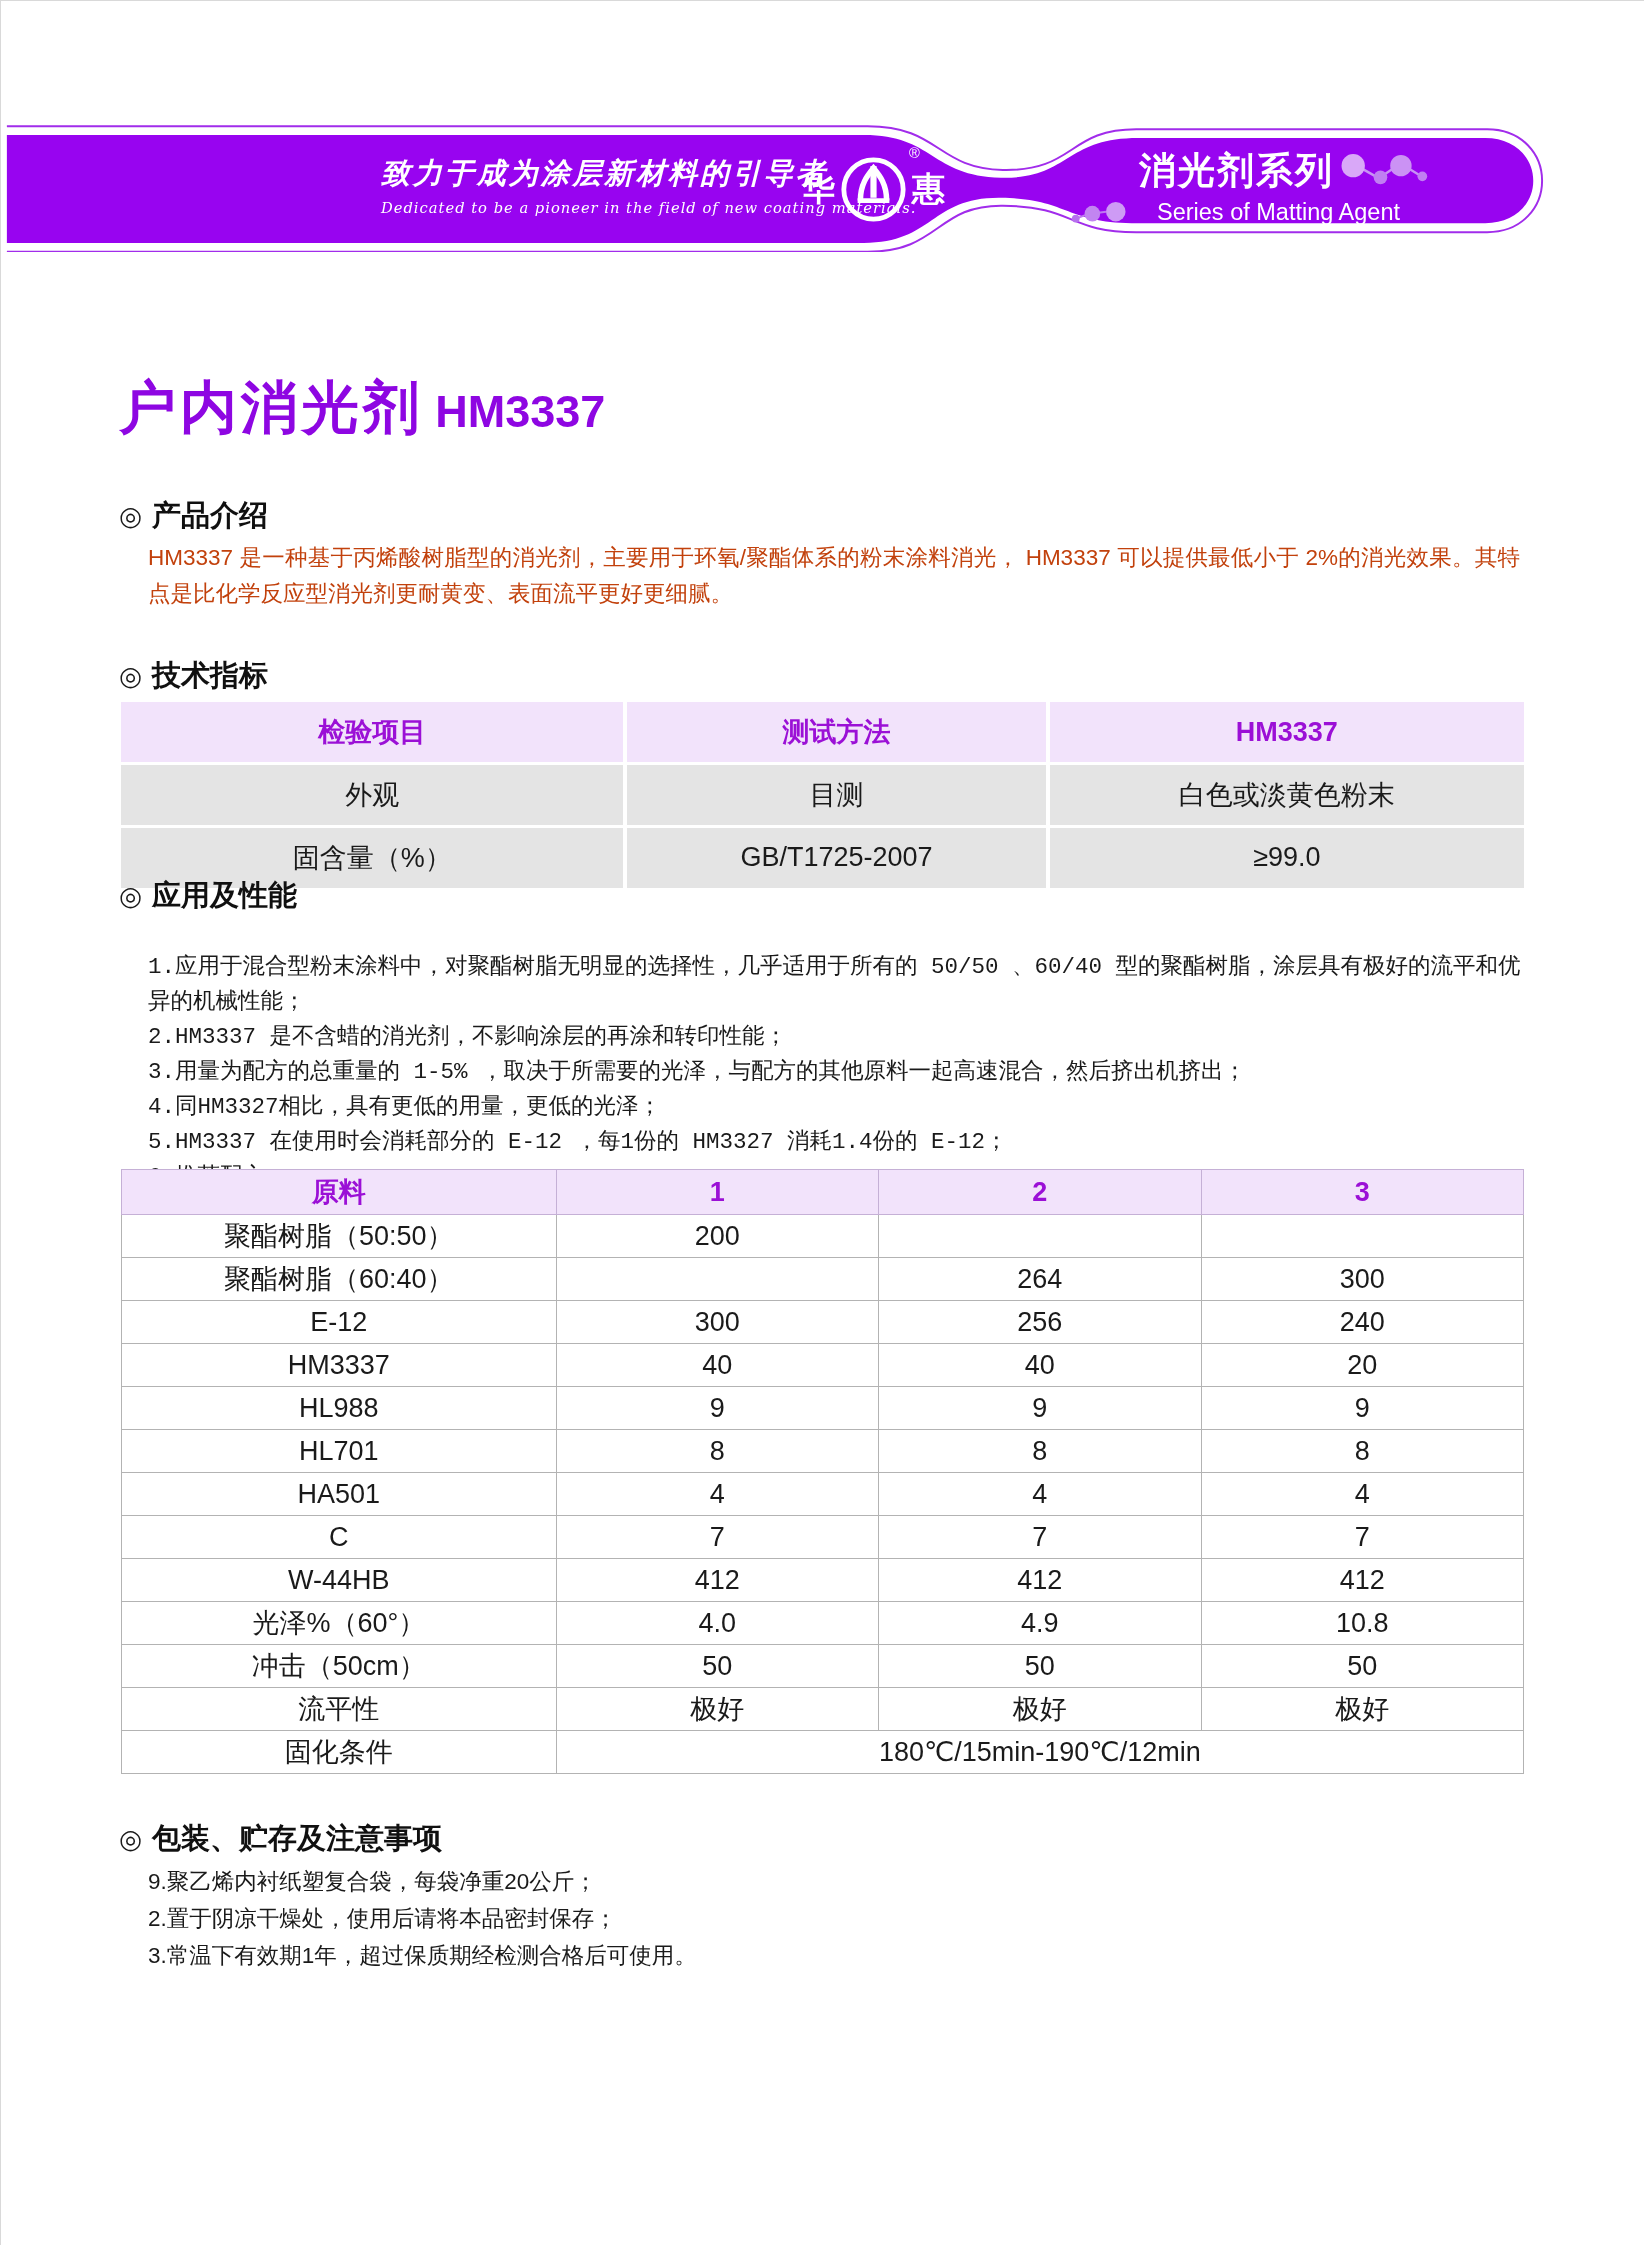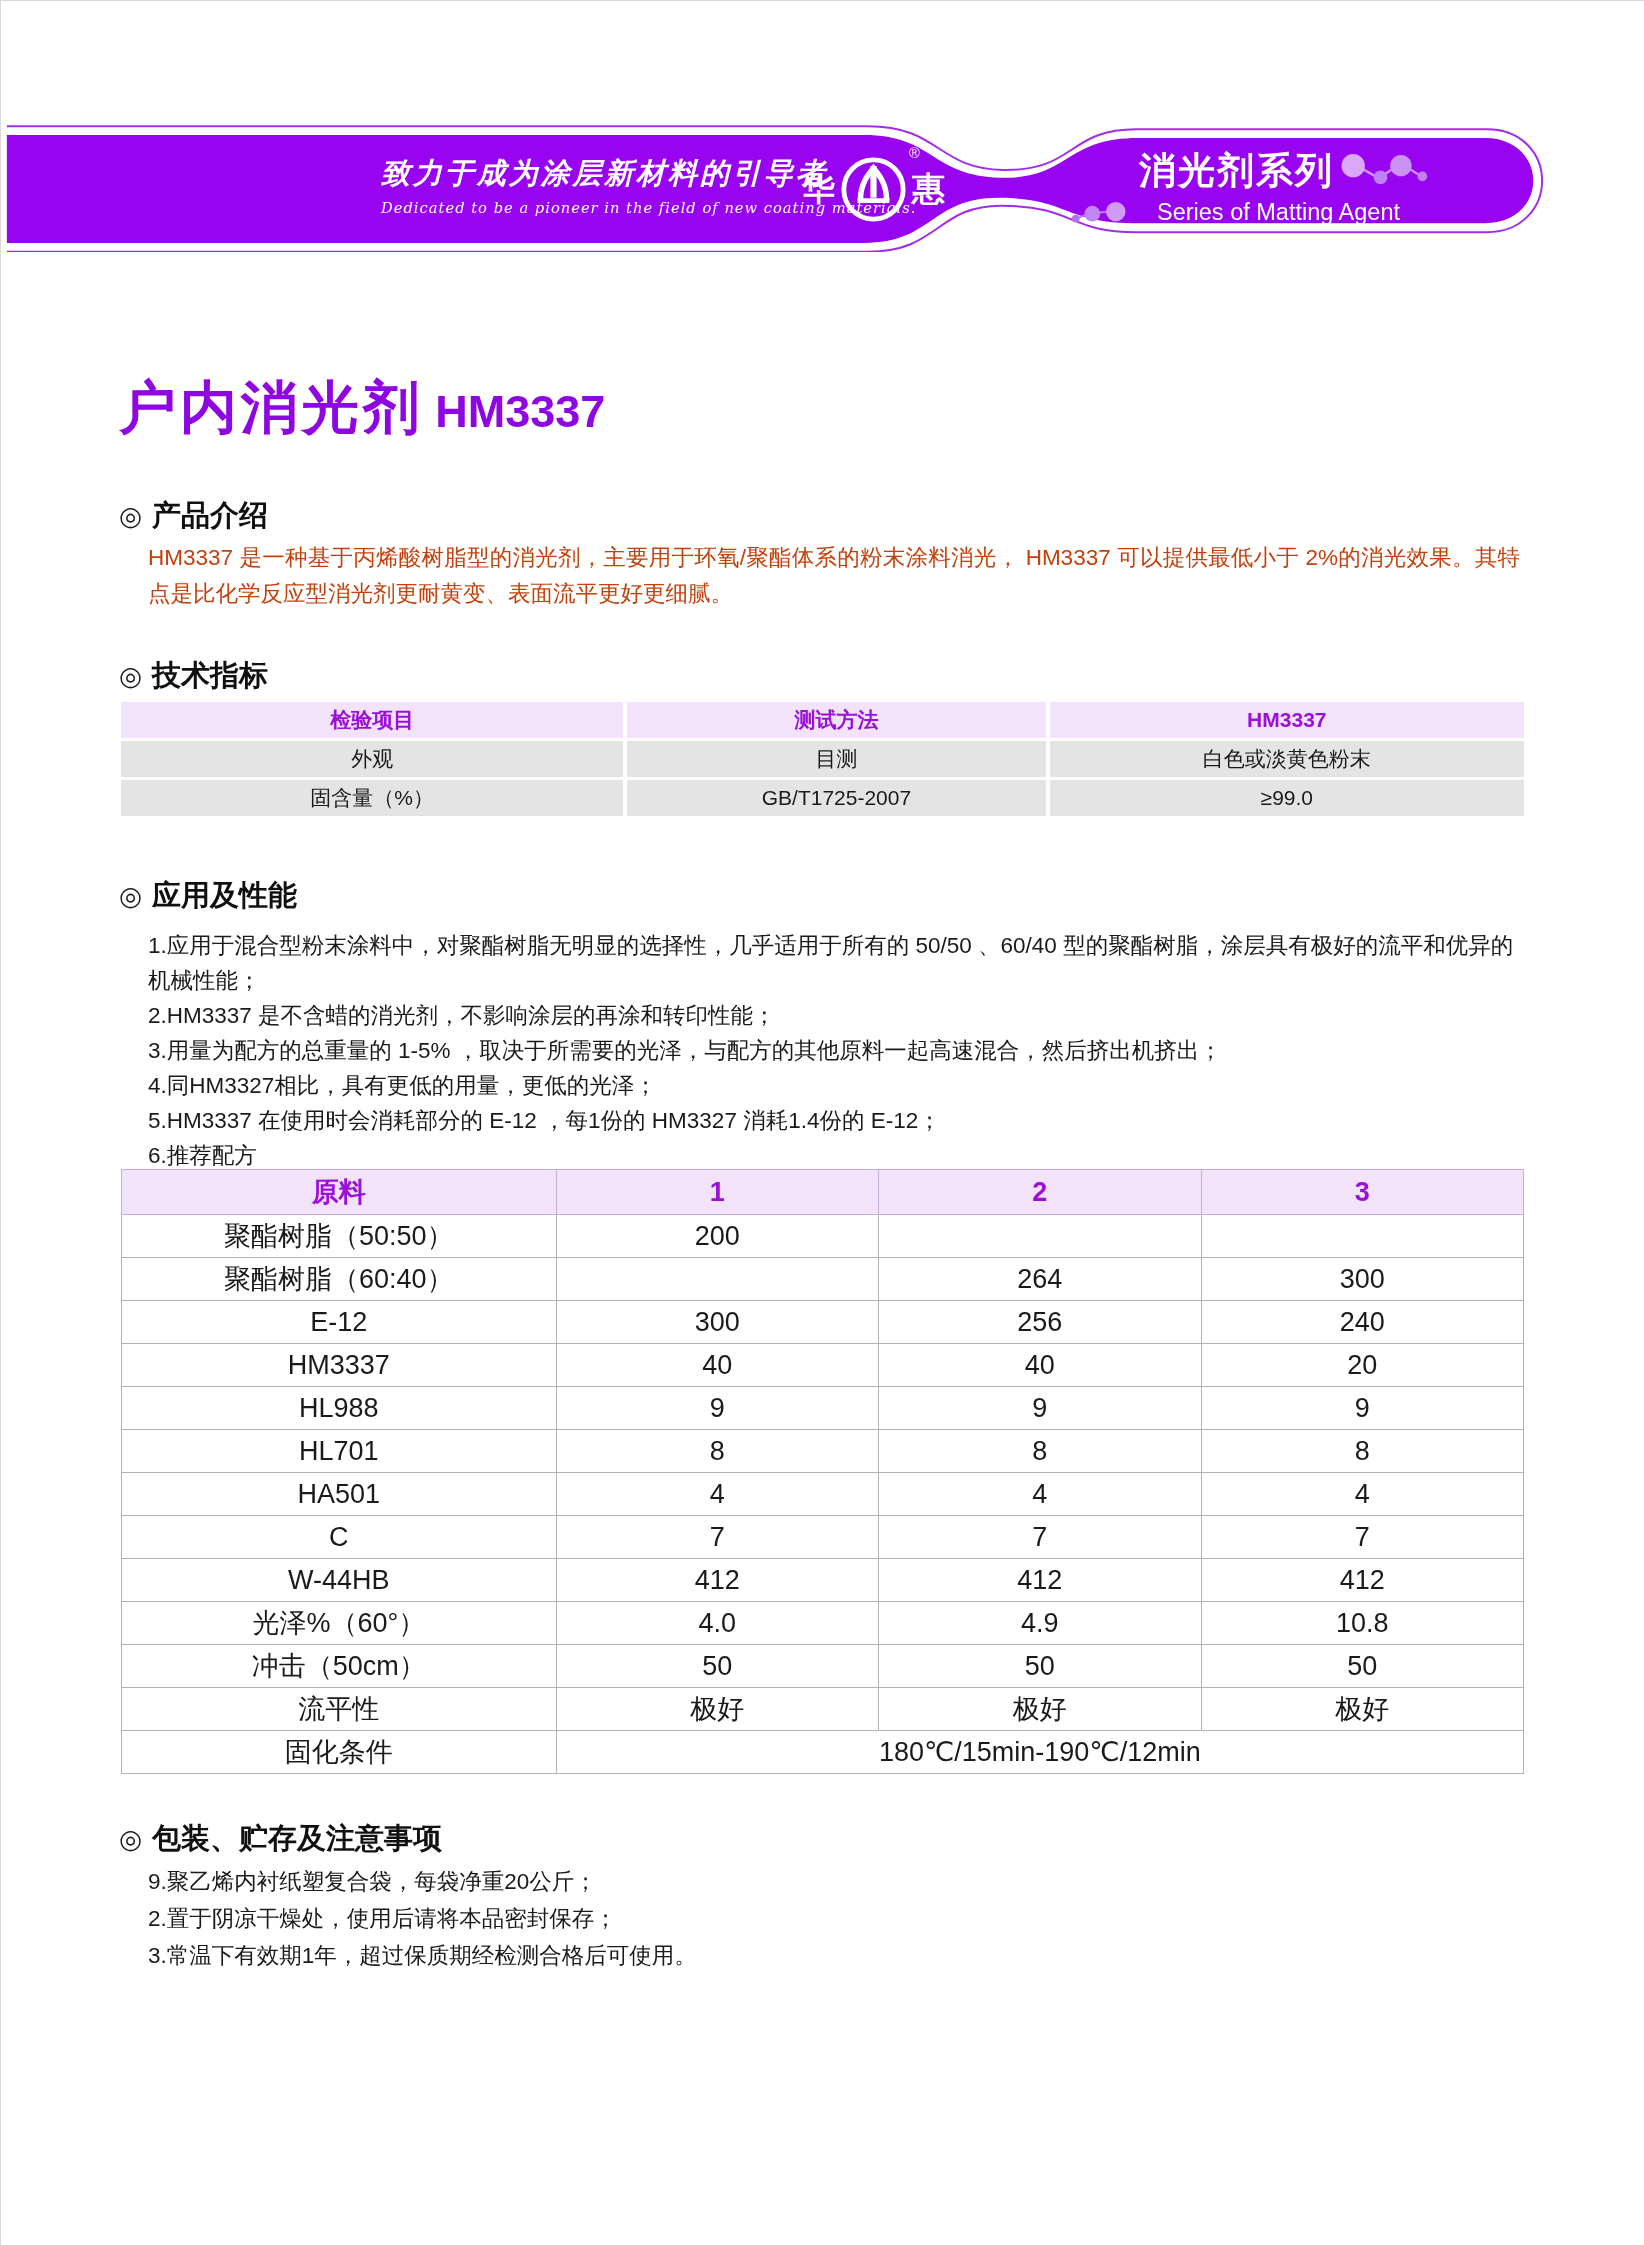--- a/index.html
+++ b/index.html
@@ -30,21 +30,21 @@
   
   .sec-heading{position:absolute;left:118px;display:flex;align-items:center;gap:9.8px;font-size:29px;font-weight:bold;color:#101010;white-space:nowrap;}
   .bullet{font-size:26.5px;font-weight:normal;color:#1a1a1a;line-height:1;}
   .body-text{position:absolute;left:147px;width:1372px;font-size:22.5px;line-height:36px;color:#c2410c;text-align:justify;}
   .plain-list{position:absolute;left:147px;width:1382px;margin:0;padding:0;list-style:none;font-size:22.5px;color:#1a1a1a;}
   .plain-list li{line-height:35px;}
   .packing-list li{line-height:37px;}
 
   
   .spec-table{position:absolute;left:120px;top:701px;width:1403px;display:grid;grid-template-columns:36fr 30fr 34fr;gap:2.9px 3.9px;}
-  .spec-cell{height:36px;display:flex;align-items:center;justify-content:center;font-size:21px;}
+  .spec-cell{height:60px;display:flex;align-items:center;justify-content:center;font-size:27px;}
   .spec-cell.head{background:#F2E3FB;color:#9B10D6;font-weight:bold;}
   .spec-cell.body{background:#E4E4E4;color:#1a1a1a;}
 
   
   .formula-table{position:absolute;left:120px;top:1168px;width:1403px;border-collapse:collapse;table-layout:fixed;}
   .formula-table th,.formula-table td{border:1px solid #b3b3b3;height:42px;text-align:center;font-size:27px;font-weight:normal;color:#1a1a1a;padding:0;}
   .formula-table thead th{background:#F2E3FB;color:#9B10D6;font-weight:bold;height:44px;border-color:#c5b0d6;}
   .formula-table col.c0{width:31%;}
   .formula-table col.c1,.formula-table col.c2,.formula-table col.c3{width:23%;}
 </style>
@@ -125,21 +125,21 @@
       <div class="spec-cell body">白色或淡黄色粉末</div>
       <div class="spec-cell body">固含量（%）</div>
       <div class="spec-cell body">GB/T1725-2007</div>
       <div class="spec-cell body">≥99.0</div>
     </div>
 
   <div class="sec-heading" style="top:875px;">
     <span class="bullet">◎</span>
     <span>应用及性能</span>
   </div>
-  <ul class="plain-list" style="top:927px;">
+  <ul class="plain-list" style="top:949px;font-family:Liberation Mono, monospace;">
       <li>1.应用于混合型粉末涂料中，对聚酯树脂无明显的选择性，几乎适用于所有的 50/50 、60/40 型的聚酯树脂，涂层具有极好的流平和优异的机械性能；</li>
       <li>2.HM3337 是不含蜡的消光剂，不影响涂层的再涂和转印性能；</li>
       <li>3.用量为配方的总重量的 1-5% ，取决于所需要的光泽，与配方的其他原料一起高速混合，然后挤出机挤出；</li>
       <li>4.同HM3327相比，具有更低的用量，更低的光泽；</li>
       <li>5.HM3337 在使用时会消耗部分的 E-12 ，每1份的 HM3327 消耗1.4份的 E-12；</li>
       <li>6.推荐配方</li>
     </ul>
 
   <table class="formula-table">
     <colgroup>

